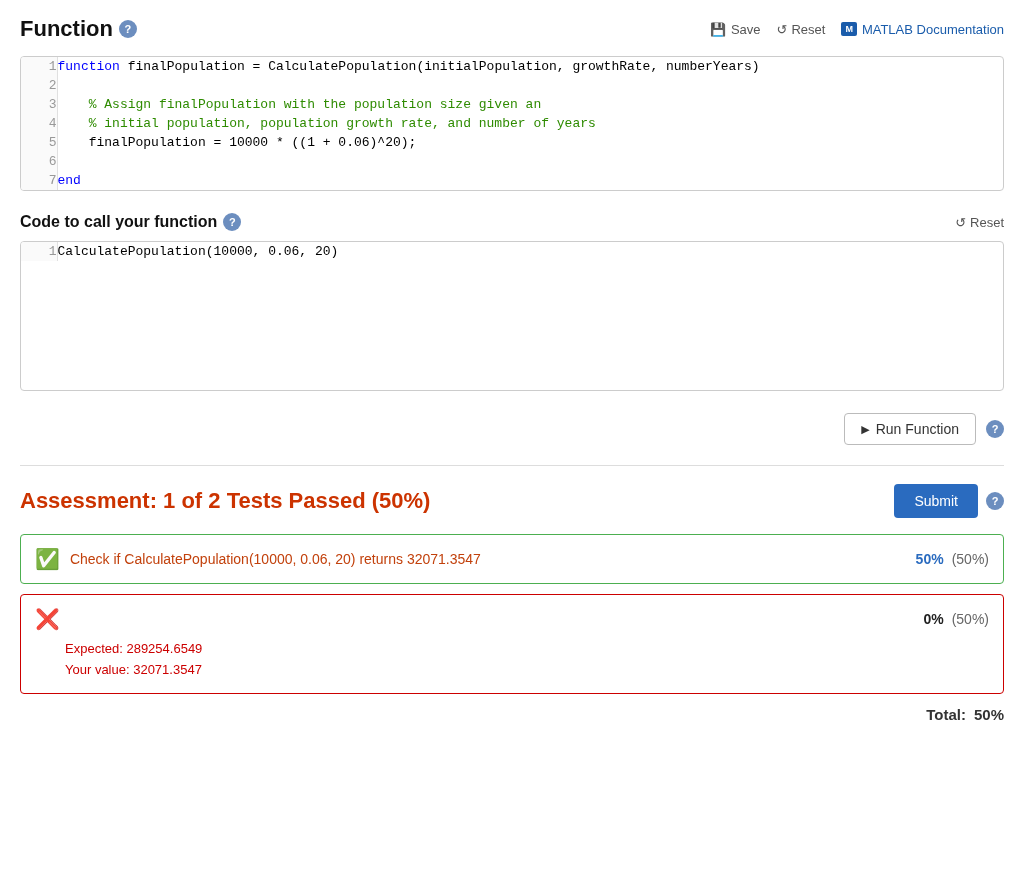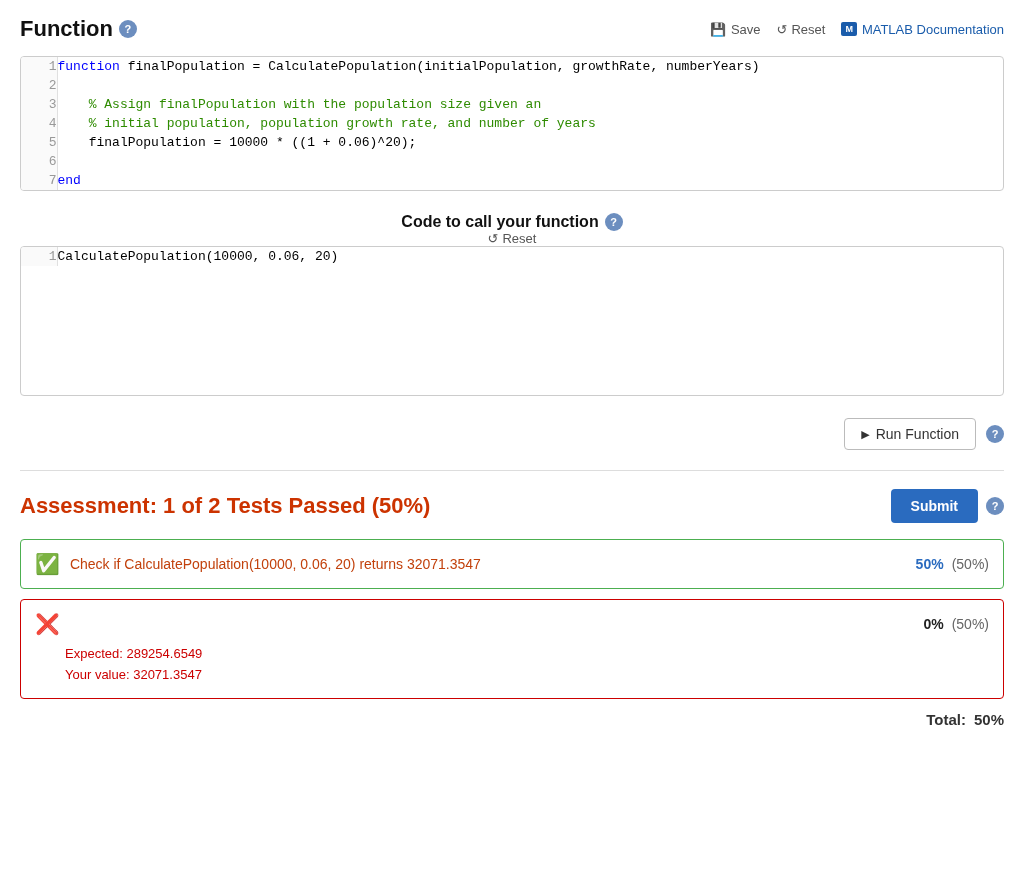--- a/index.html
+++ b/index.html
@@ -113,21 +113,21 @@
     .kw-function { color: #00f; }
     .kw-end { color: #00f; }
     .comment { color: #2e8b00; }
     .code-normal { color: #000; }
 
     
     .section-header {
       display: flex;
       align-items: center;
       justify-content: space-between;
-      flex-direction: column;
+      margin-bottom: 10px;
     }
     .section-title {
       display: flex;
       align-items: center;
       gap: 6px;
       font-size: 16px;
       font-weight: 600;
       color: #111;
     }
 
@@ -180,21 +180,20 @@
       background: #2a6bbf;
       color: #fff;
       border: none;
       border-radius: 4px;
       padding: 9px 20px;
       font-size: 14px;
       cursor: pointer;
       display: flex;
       align-items: center;
       gap: 8px;
-      font-weight: bold;
     }
 
     
     .test-row {
       border: 1px solid #ccc;
       border-radius: 4px;
       padding: 12px 14px;
       margin-bottom: 10px;
     }
     .test-row.pass { border-color: #4caf50; }

